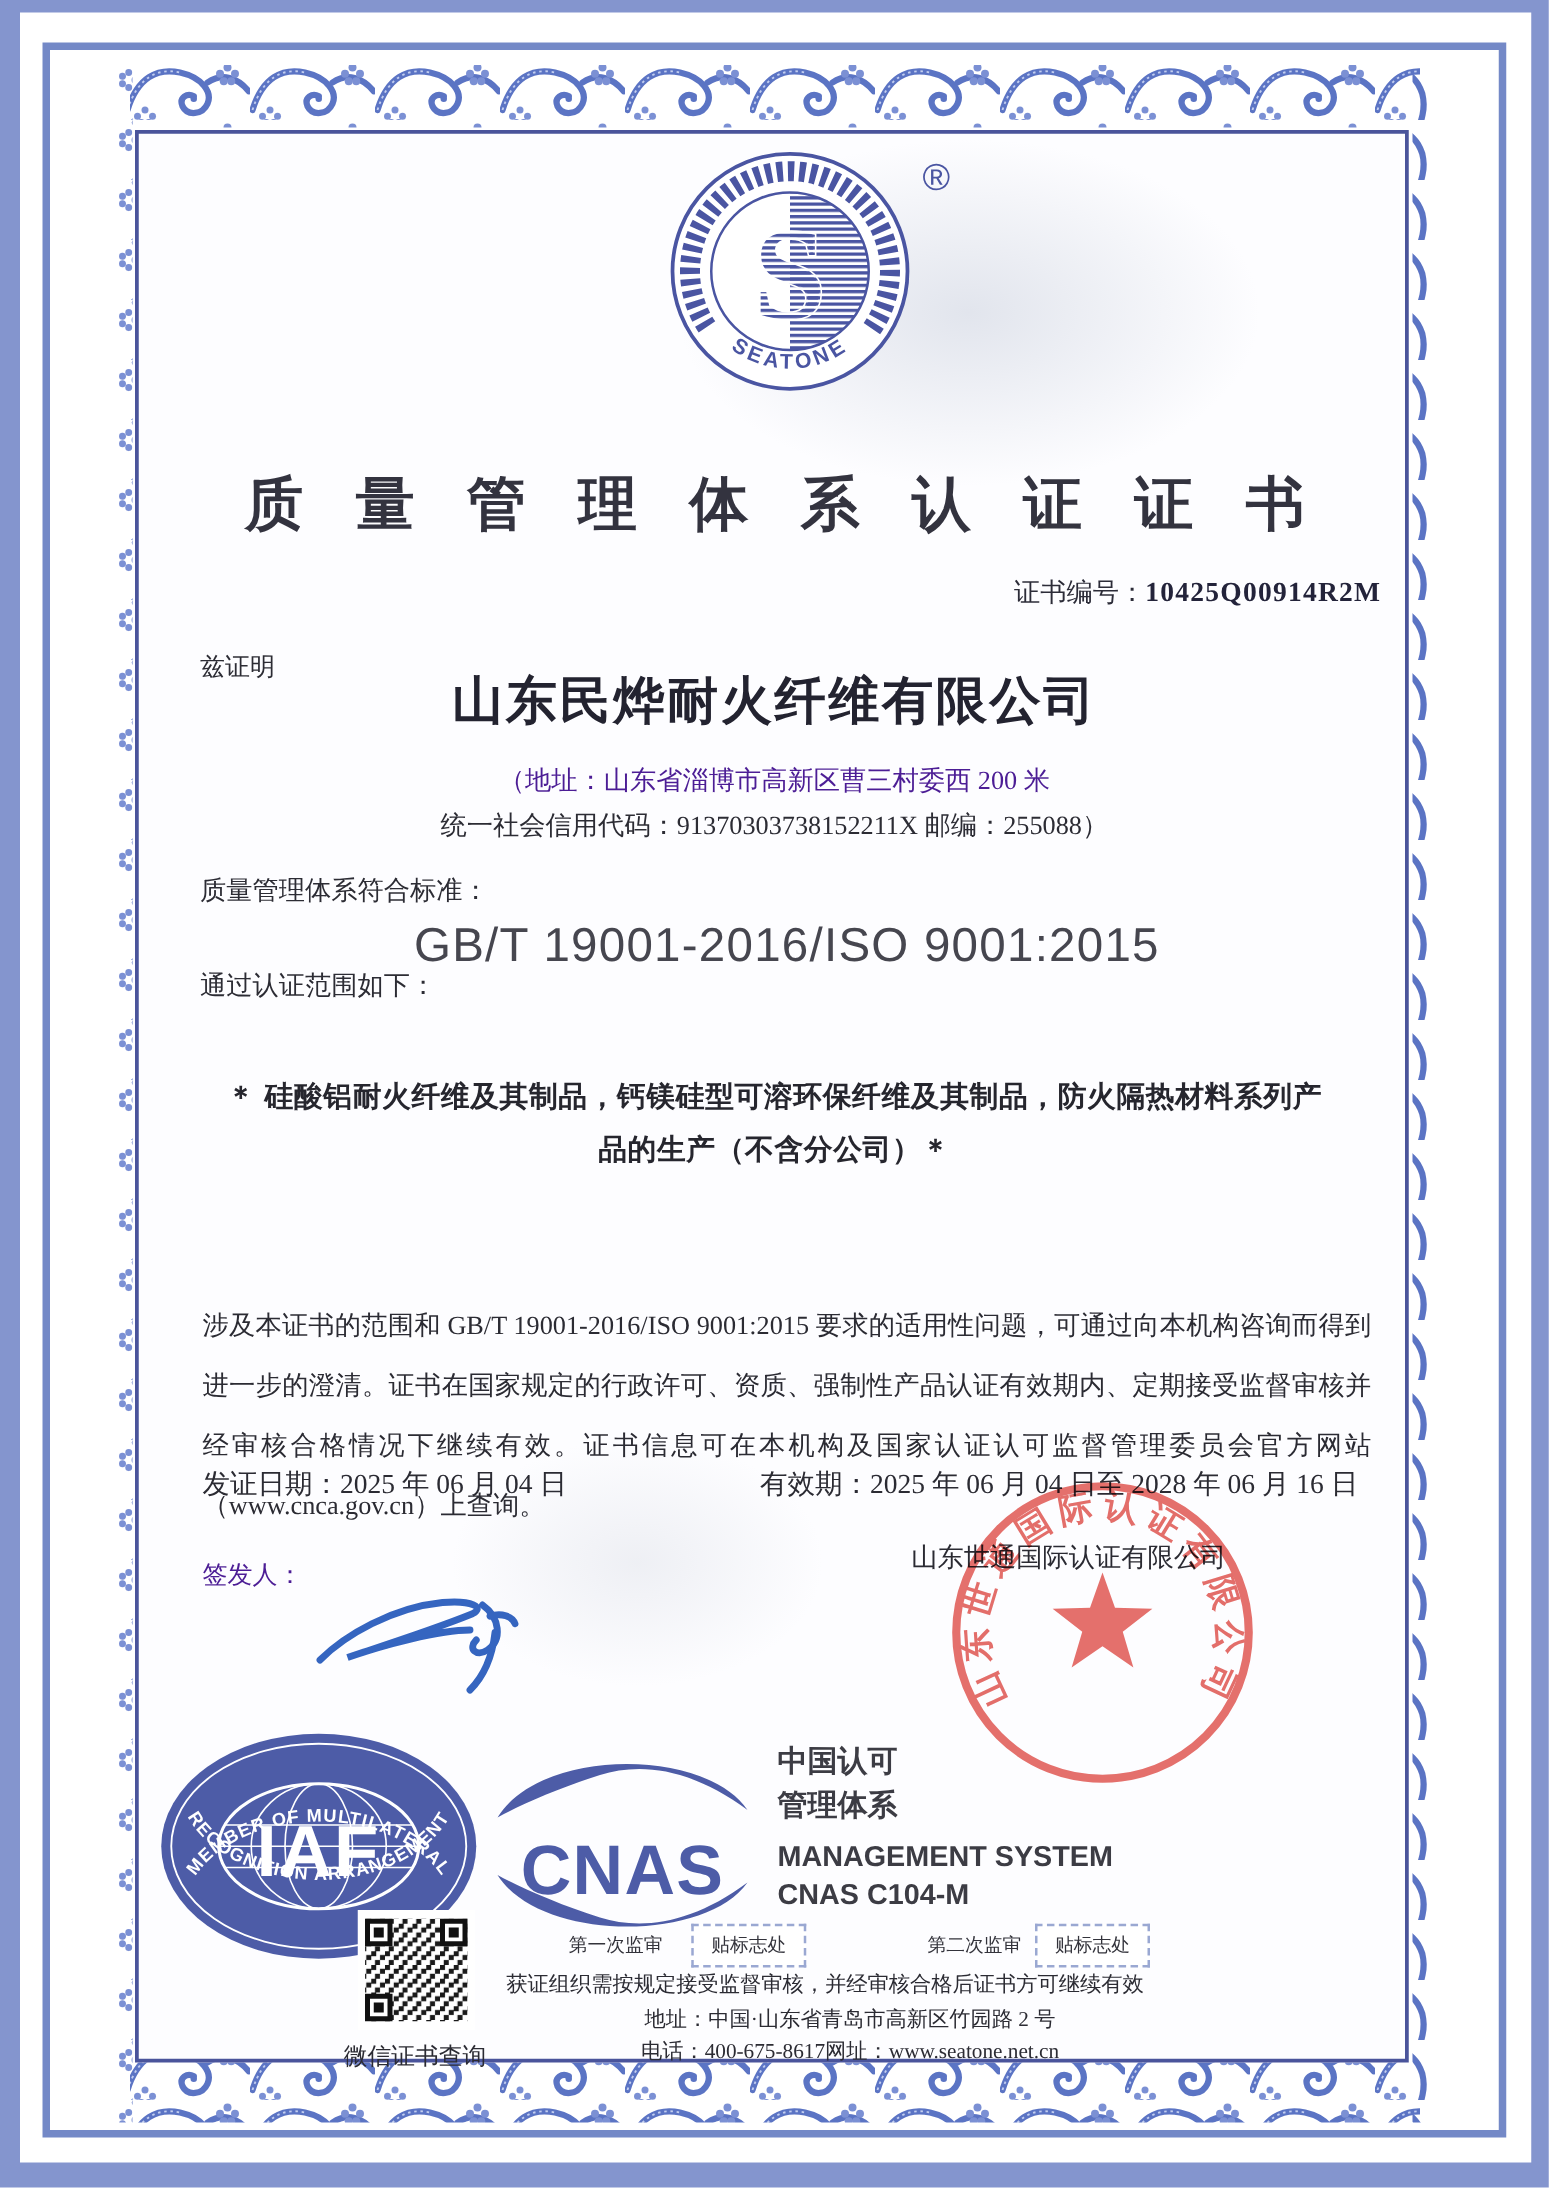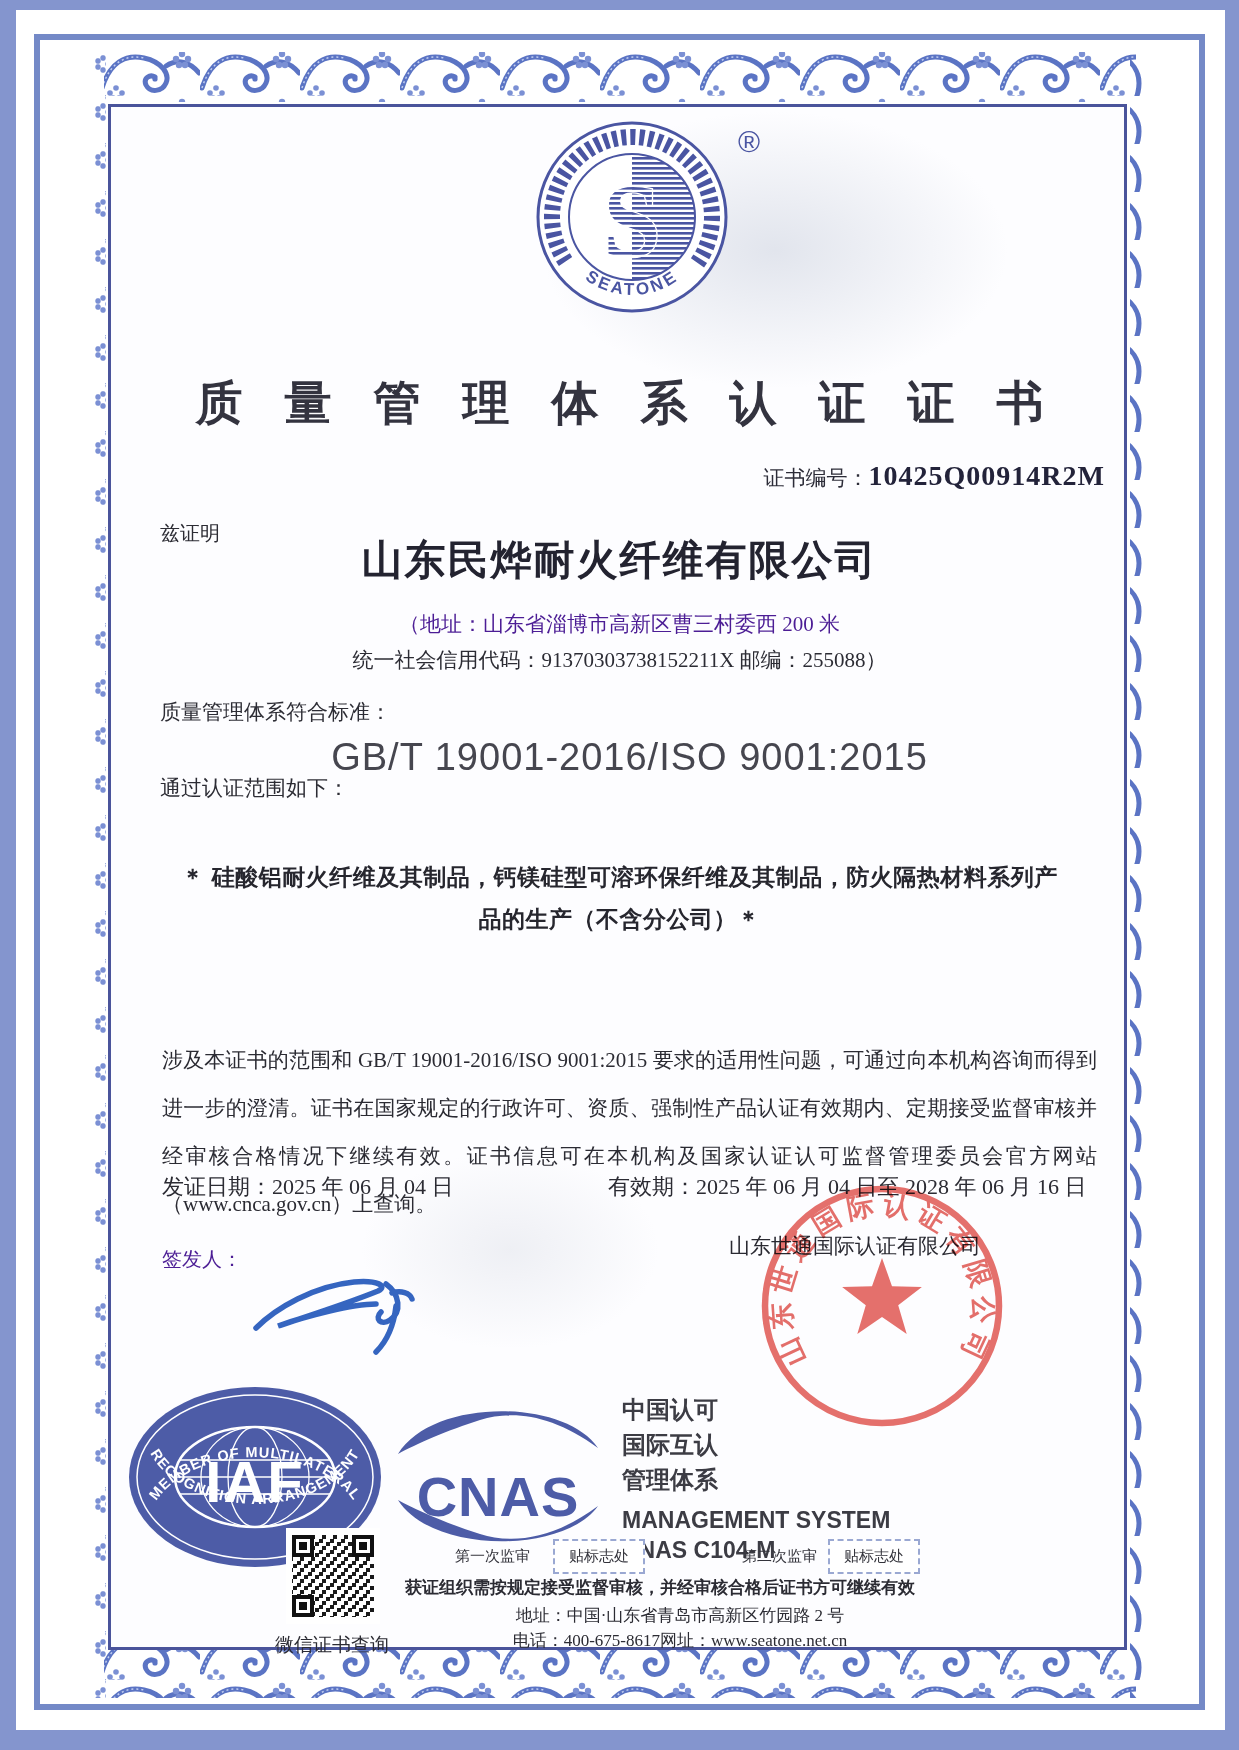--- a/index.html
+++ b/index.html
@@ -12,21 +12,21 @@
   .inner-line{left:108px;top:104px;right:112px;bottom:100px;border:3px solid #4a549b;background:#fdfdff;}
   .watermark{left:540px;top:110px;width:470px;height:280px;
      background:radial-gradient(ellipse at center,rgba(203,209,222,.55),rgba(203,209,222,0) 70%);}
   .watermark2{left:360px;top:1150px;width:300px;height:200px;
      background:radial-gradient(ellipse at center,rgba(210,214,224,.35),rgba(210,214,224,0) 70%);}
   
   .title{left:0;right:0;top:372px;text-align:center;font-size:47px;font-weight:600;
          color:#33333f;letter-spacing:42px;text-indent:42px;}
   .certno-row{left:560px;top:460px;width:545px;text-align:right;color:#2c2c38;}
   .certno-label{font-size:21px;}
-  .certno-value{font-size:28px;font-weight:700;letter-spacing:1px;color:#23233a;}
+  .certno-value{font-size:22px;font-weight:700;letter-spacing:1px;color:#23233a;}
   .certify{left:160px;top:520px;font-size:20px;color:#2c2c34;}
   .company{left:0;right:0;top:533px;text-align:center;font-size:41px;font-weight:700;
            color:#232330;letter-spacing:2px;}
   .addr1{left:0;right:0;top:610px;text-align:center;font-size:21px;color:#4c1d95;}
   .addr2{left:0;right:0;top:646px;text-align:center;font-size:21px;color:#2c2c34;}
   .std-label{left:160px;top:698px;font-size:21px;color:#2c2c34;}
   .standard{left:0;right:0;top:736px;text-align:center;font-size:38px;color:#46464f;
             font-family:"Liberation Sans",sans-serif;letter-spacing:1px;padding-left:20px;}
   .scope-label{left:160px;top:774px;font-size:21px;color:#2c2c34;}
   .scope{left:0;right:0;top:856px;text-align:center;font-size:23px;font-weight:700;
@@ -38,21 +38,21 @@
   .signer{left:162px;top:1246px;font-size:20px;color:#4c1d95;}
   .issuer{left:700px;top:1232px;width:310px;text-align:center;font-size:21px;color:#2a2a32;}
   
   .accr-text{left:622px;top:1392px;width:330px;color:#3c3c44;}
   .accr-cn{font-size:24px;line-height:35px;font-family:"Liberation Sans",sans-serif;font-weight:600;}
   .accr-en{font-size:23px;font-weight:700;font-family:"Liberation Sans",sans-serif;line-height:30px;margin-top:8px;}
   .qr-caption{left:262px;top:1632px;width:140px;text-align:center;font-size:19px;color:#2b2b33;}
   .audit-label{top:1547px;font-size:15px;color:#33333b;}
   .audit-box{top:1539px;width:88px;height:31px;border:2px dashed #9aa8d2;color:#33333b;
              font-size:15px;display:flex;align-items:center;justify-content:center;background:#ffffff;}
-  .foot-note{left:390px;top:1576px;width:540px;text-align:center;font-size:17px;color:#2b2b33;font-weight:bold;}
+  .foot-note{left:390px;top:1576px;width:540px;text-align:center;font-size:17px;color:#2b2b33;}
   .foot-addr{left:420px;top:1604px;width:520px;text-align:center;font-size:17px;color:#2b2b33;}
   .foot-contact{left:400px;top:1629px;width:560px;display:flex;justify-content:center;
                 font-size:17px;color:#2b2b33;}
   .stamp{opacity:.82;mix-blend-mode:multiply;}
 </style>
 </head>
 <body>
 
 <div class="abs sheet"></div>
 <div class="abs stripe-frame"></div>
@@ -198,21 +198,20 @@
 </svg>
 
 <svg class="abs" style="left:392px;top:1390px" width="212" height="172" viewBox="0 0 212 172">
   <path d="M6,64 C40,8 172,8 206,58 C160,24 120,20 88,30 C56,40 24,54 6,64 Z" fill="#4d5ca7"></path>
   <path d="M6,110 C40,164 172,164 206,116 C160,150 120,154 88,144 C56,134 24,120 6,110 Z" fill="#4d5ca7"></path>
   <text x="106" y="106" text-anchor="middle" dominant-baseline="central" font-family="Liberation Sans,sans-serif" font-weight="800" font-size="56" fill="#4d5ca7" letter-spacing="1">CNAS</text>
 </svg>
 
 <div class="abs accr-text">
   <div class="accr-cn">中国认可</div>
-  <div class="accr-cn">国际互认</div>
   <div class="accr-cn">管理体系</div>
   <div class="accr-en">MANAGEMENT SYSTEM</div>
   <div class="accr-en" style="margin-top:0">CNAS C104-M</div>
 </div>
 
 <svg class="abs" style="left:286px;top:1528px" width="94" height="96" viewBox="0 0 94 96">
   <defs>
     <pattern id="qn" patternUnits="userSpaceOnUse" width="11" height="11">
       <rect x="0" y="0" width="4" height="4" fill="#1a1a1a"></rect>
       <rect x="7" y="3" width="4" height="4" fill="#1a1a1a"></rect>

